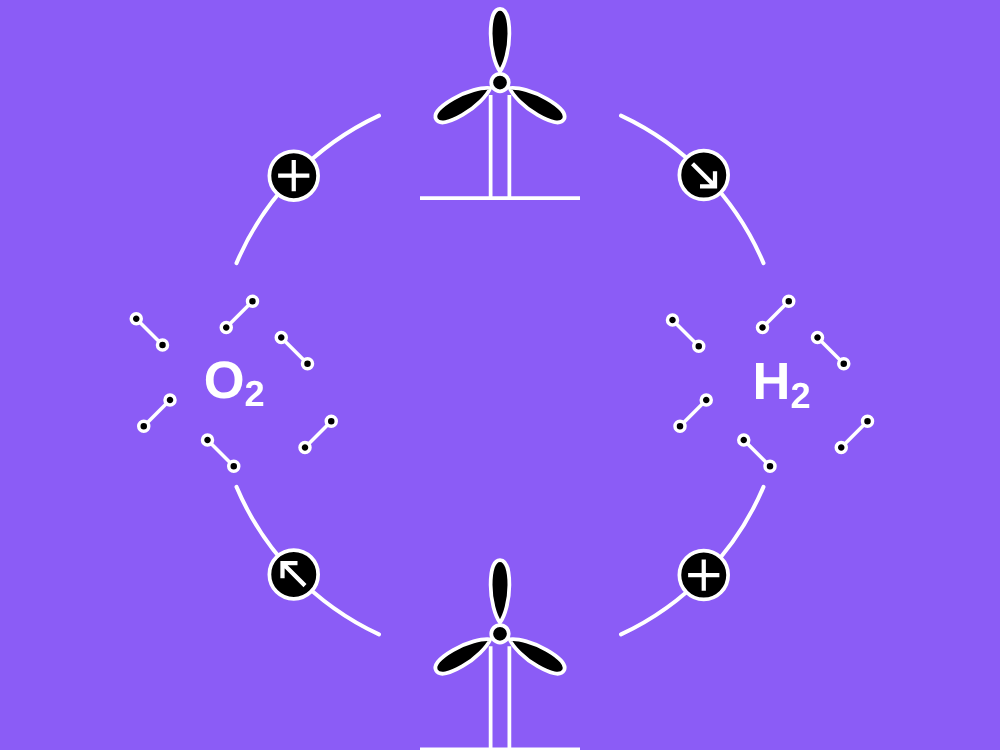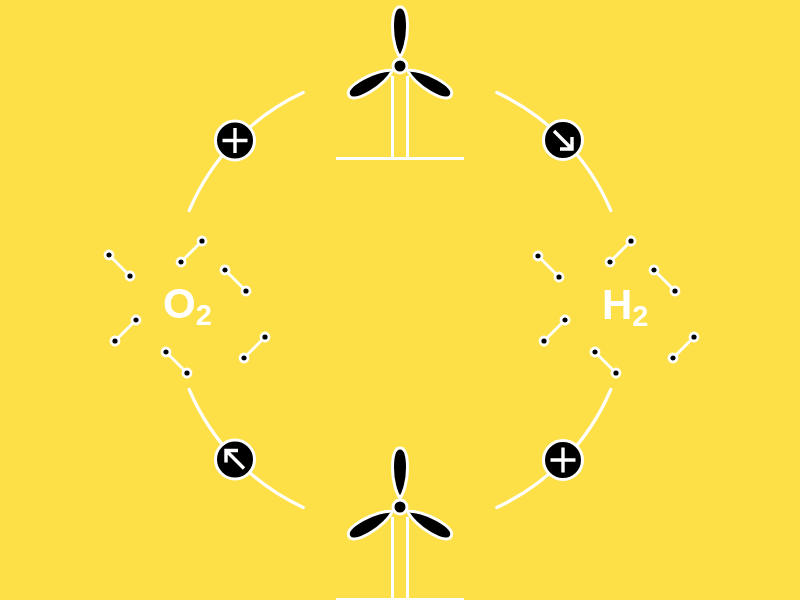--- a/index.html
+++ b/index.html
@@ -1,16 +1,16 @@
 <!DOCTYPE html>
 <html><head>
 <meta charset="utf-8">
 <style>
   html,body{margin:0;padding:0;background:#000;}
-  .canvas{width:800px;height:600px;background:#fde047;overflow:hidden;}
+  .canvas{width:800px;height:600px;background:#8b5cf6;overflow:hidden;}
   svg{display:block;}
   .arc{stroke:#fff;stroke-width:3.2;fill:none;stroke-linecap:round;}
   .blade{fill:#000;stroke:#fff;stroke-width:3;stroke-linejoin:round;}
   .tline{stroke:#fff;stroke-width:3;fill:none;}
   .hub{fill:#000;stroke:#fff;stroke-width:3;}
   .nodec{fill:#000;stroke:#fff;stroke-width:3;}
   .icon{stroke:#fff;stroke-width:3.4;fill:none;stroke-linecap:butt;stroke-linejoin:miter;}
   .bond{stroke:#fff;stroke-width:2.8;}
   .atom{fill:#000;stroke:#fff;stroke-width:2.8;}
   .label{fill:#fff;font-family:"Liberation Sans",sans-serif;font-weight:bold;}

